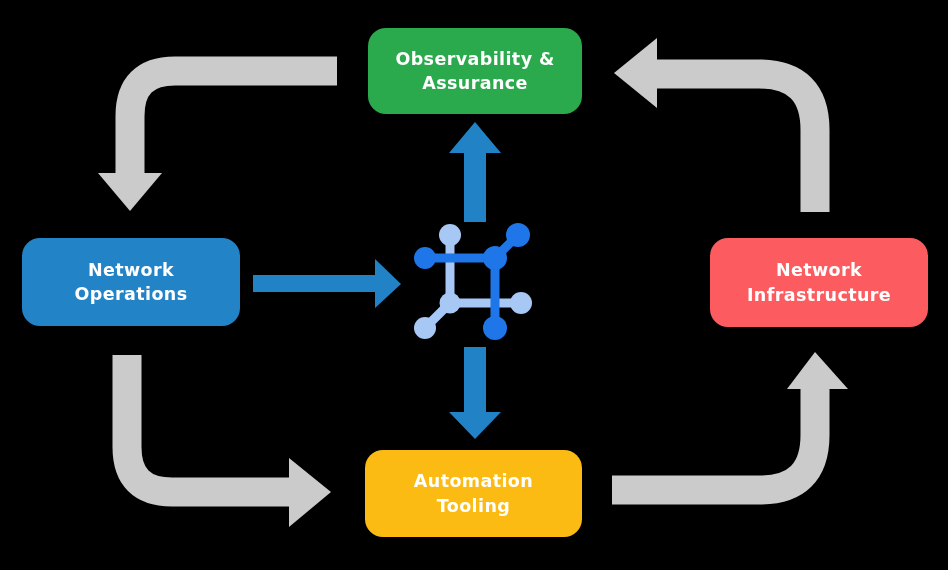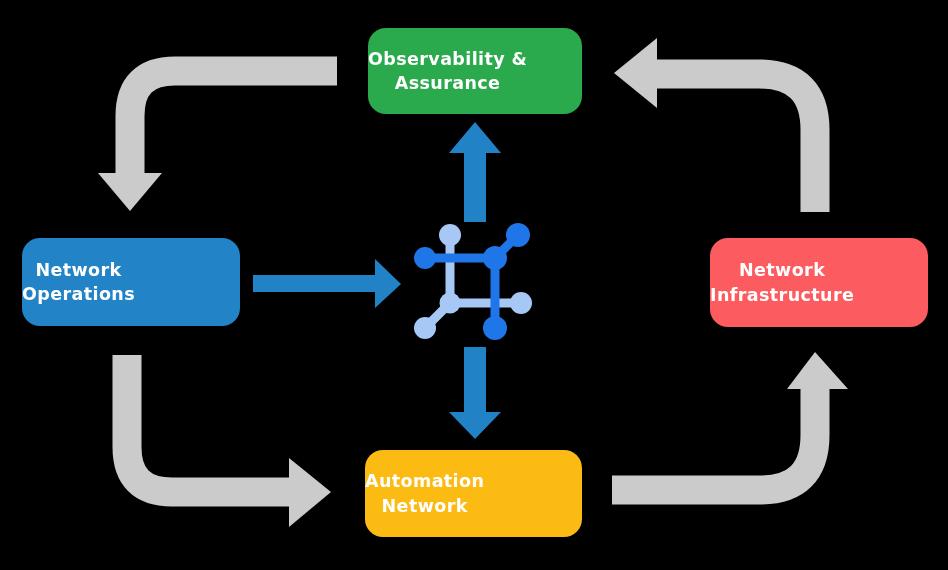--- a/index.html
+++ b/index.html
@@ -17,20 +17,21 @@
   }
   .layer {
     position: absolute;
     left: 0;
     top: 0;
   }
   .node {
     position: absolute;
     display: flex;
     align-items: center;
+    justify-content: center;
     text-align: center;
     color: #ffffff;
     font-size: 17.5px;
     font-weight: 600;
     letter-spacing: 0.4px;
     line-height: 1.4;
     border-radius: 18px;
     white-space: pre-line;
     box-sizing: border-box;
   }
@@ -122,16 +123,16 @@
 Operations</span>
   </div>
 
   <div class="node node-infrastructure">
     <span>Network
 Infrastructure</span>
   </div>
 
   <div class="node node-automation">
     <span>Automation
-Network</span>
+Tooling</span>
   </div>
 
 </div>
 
 </body></html>

